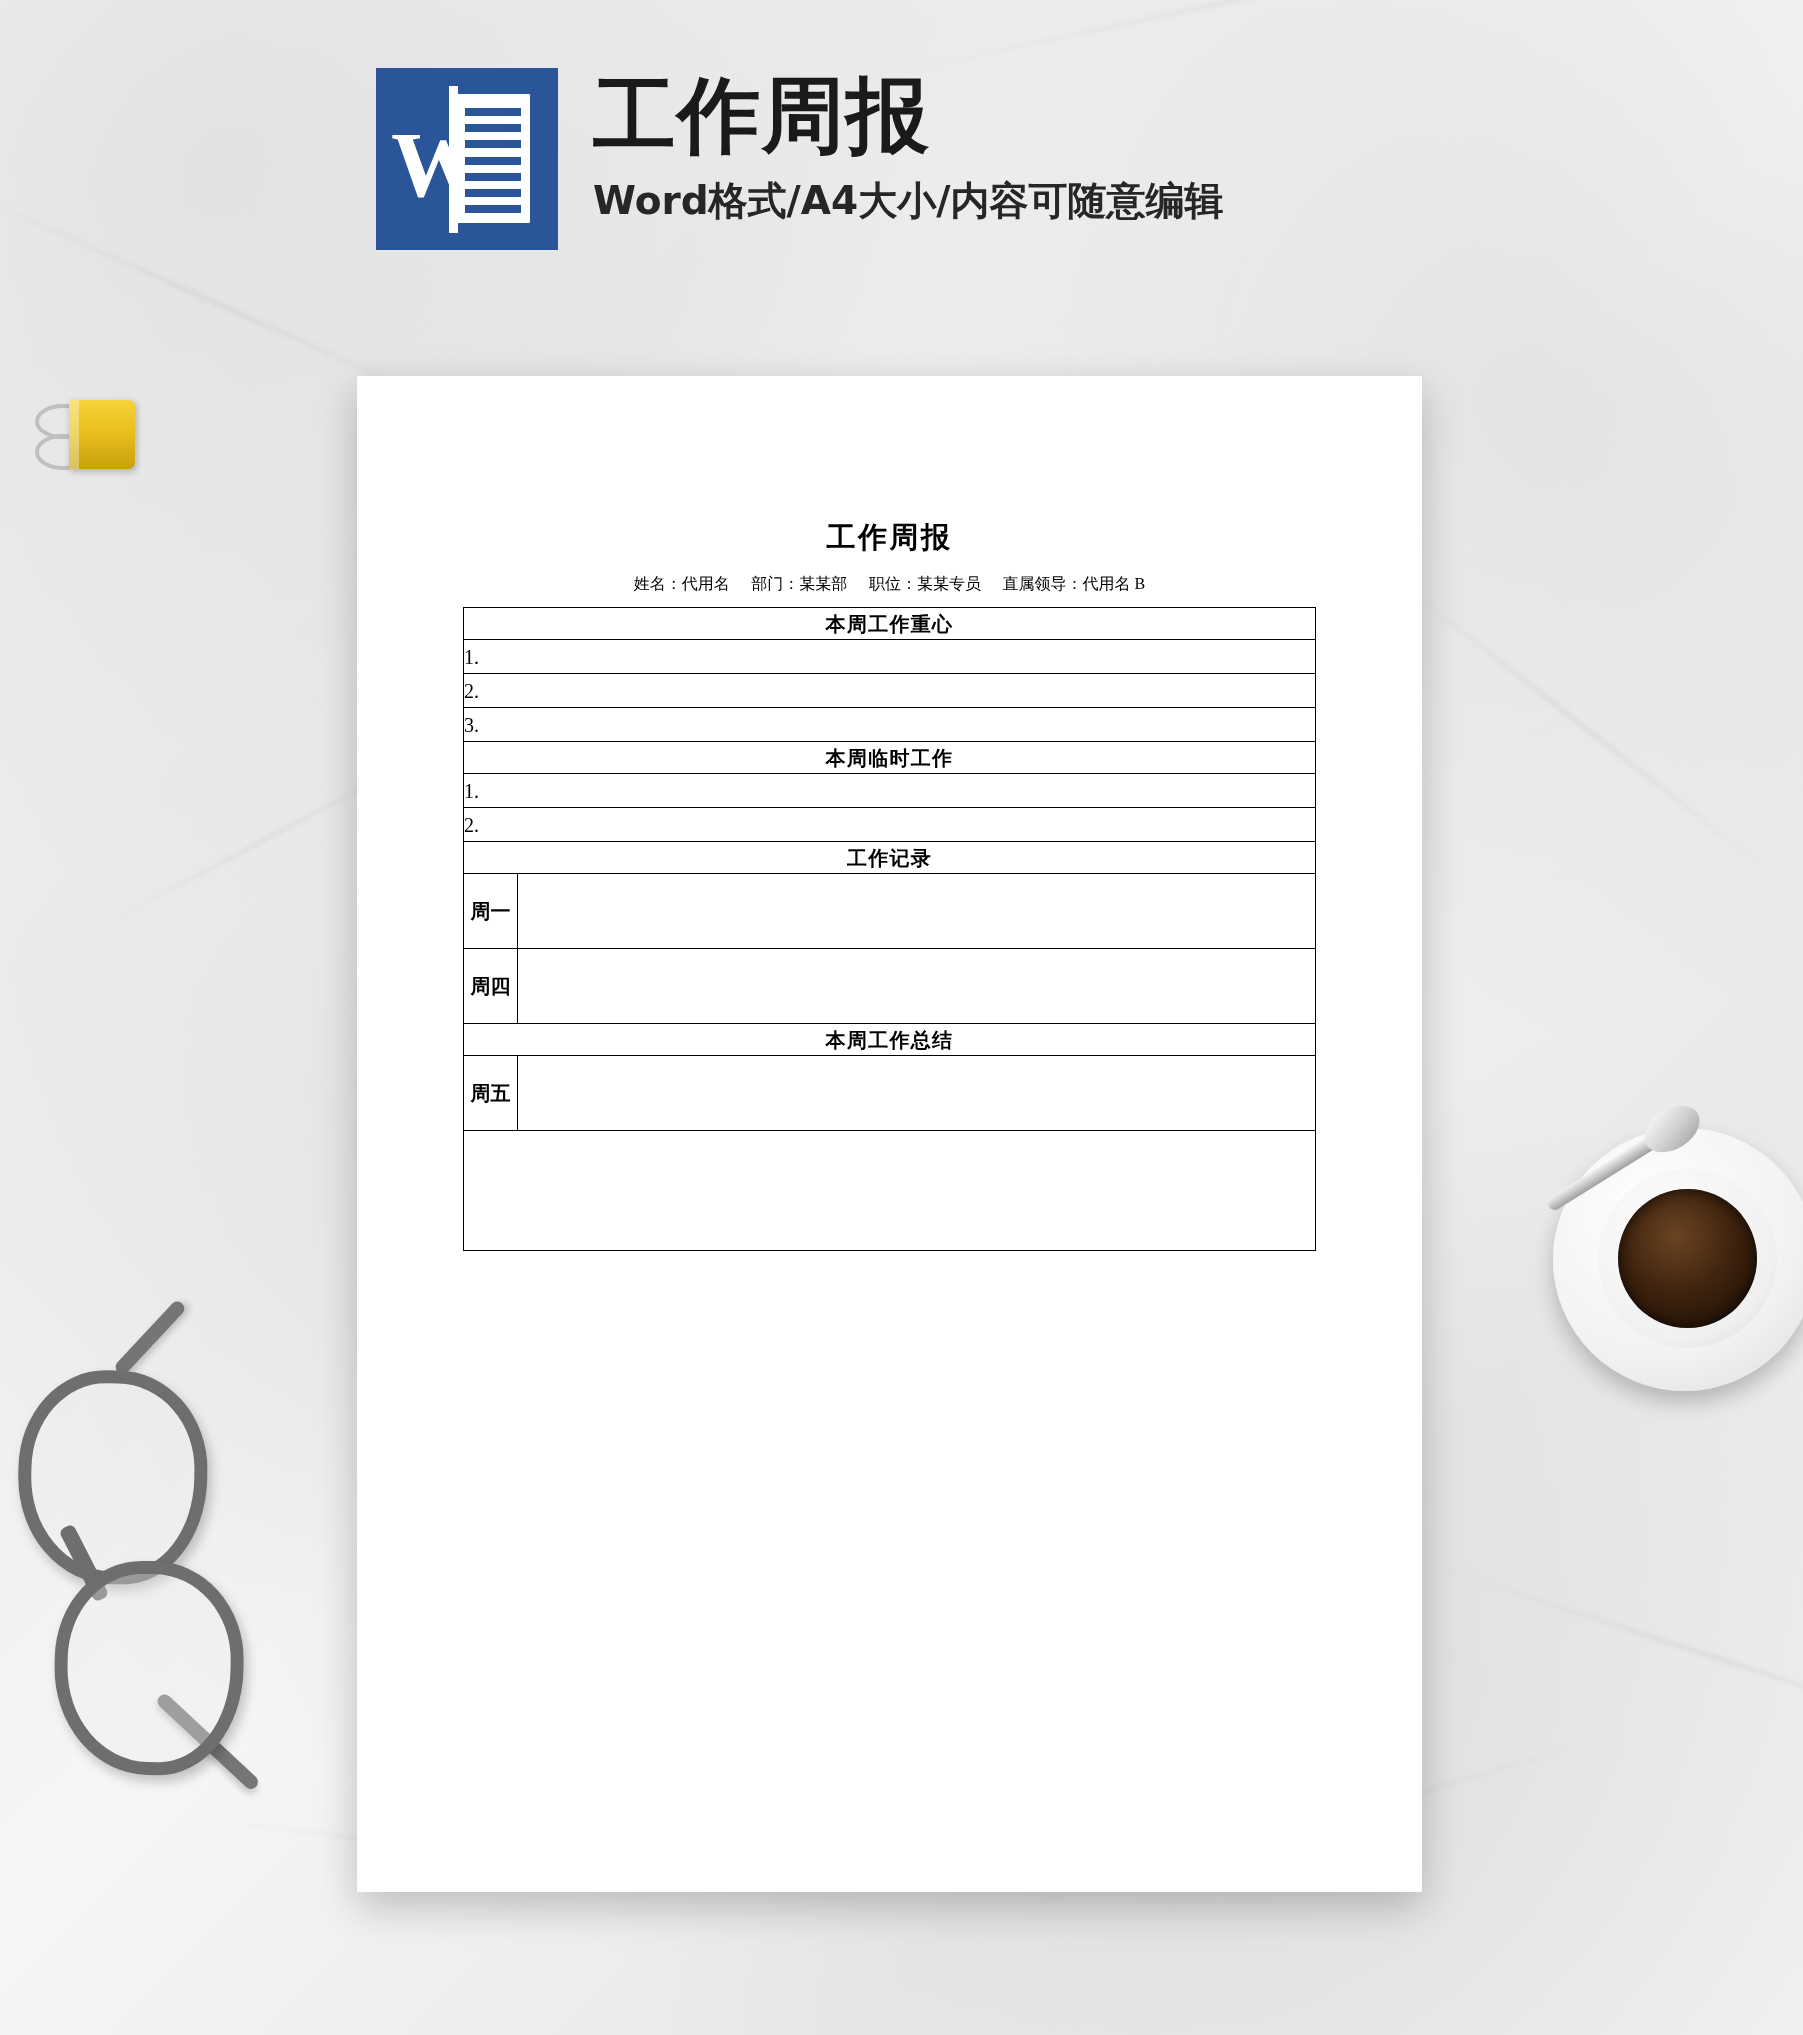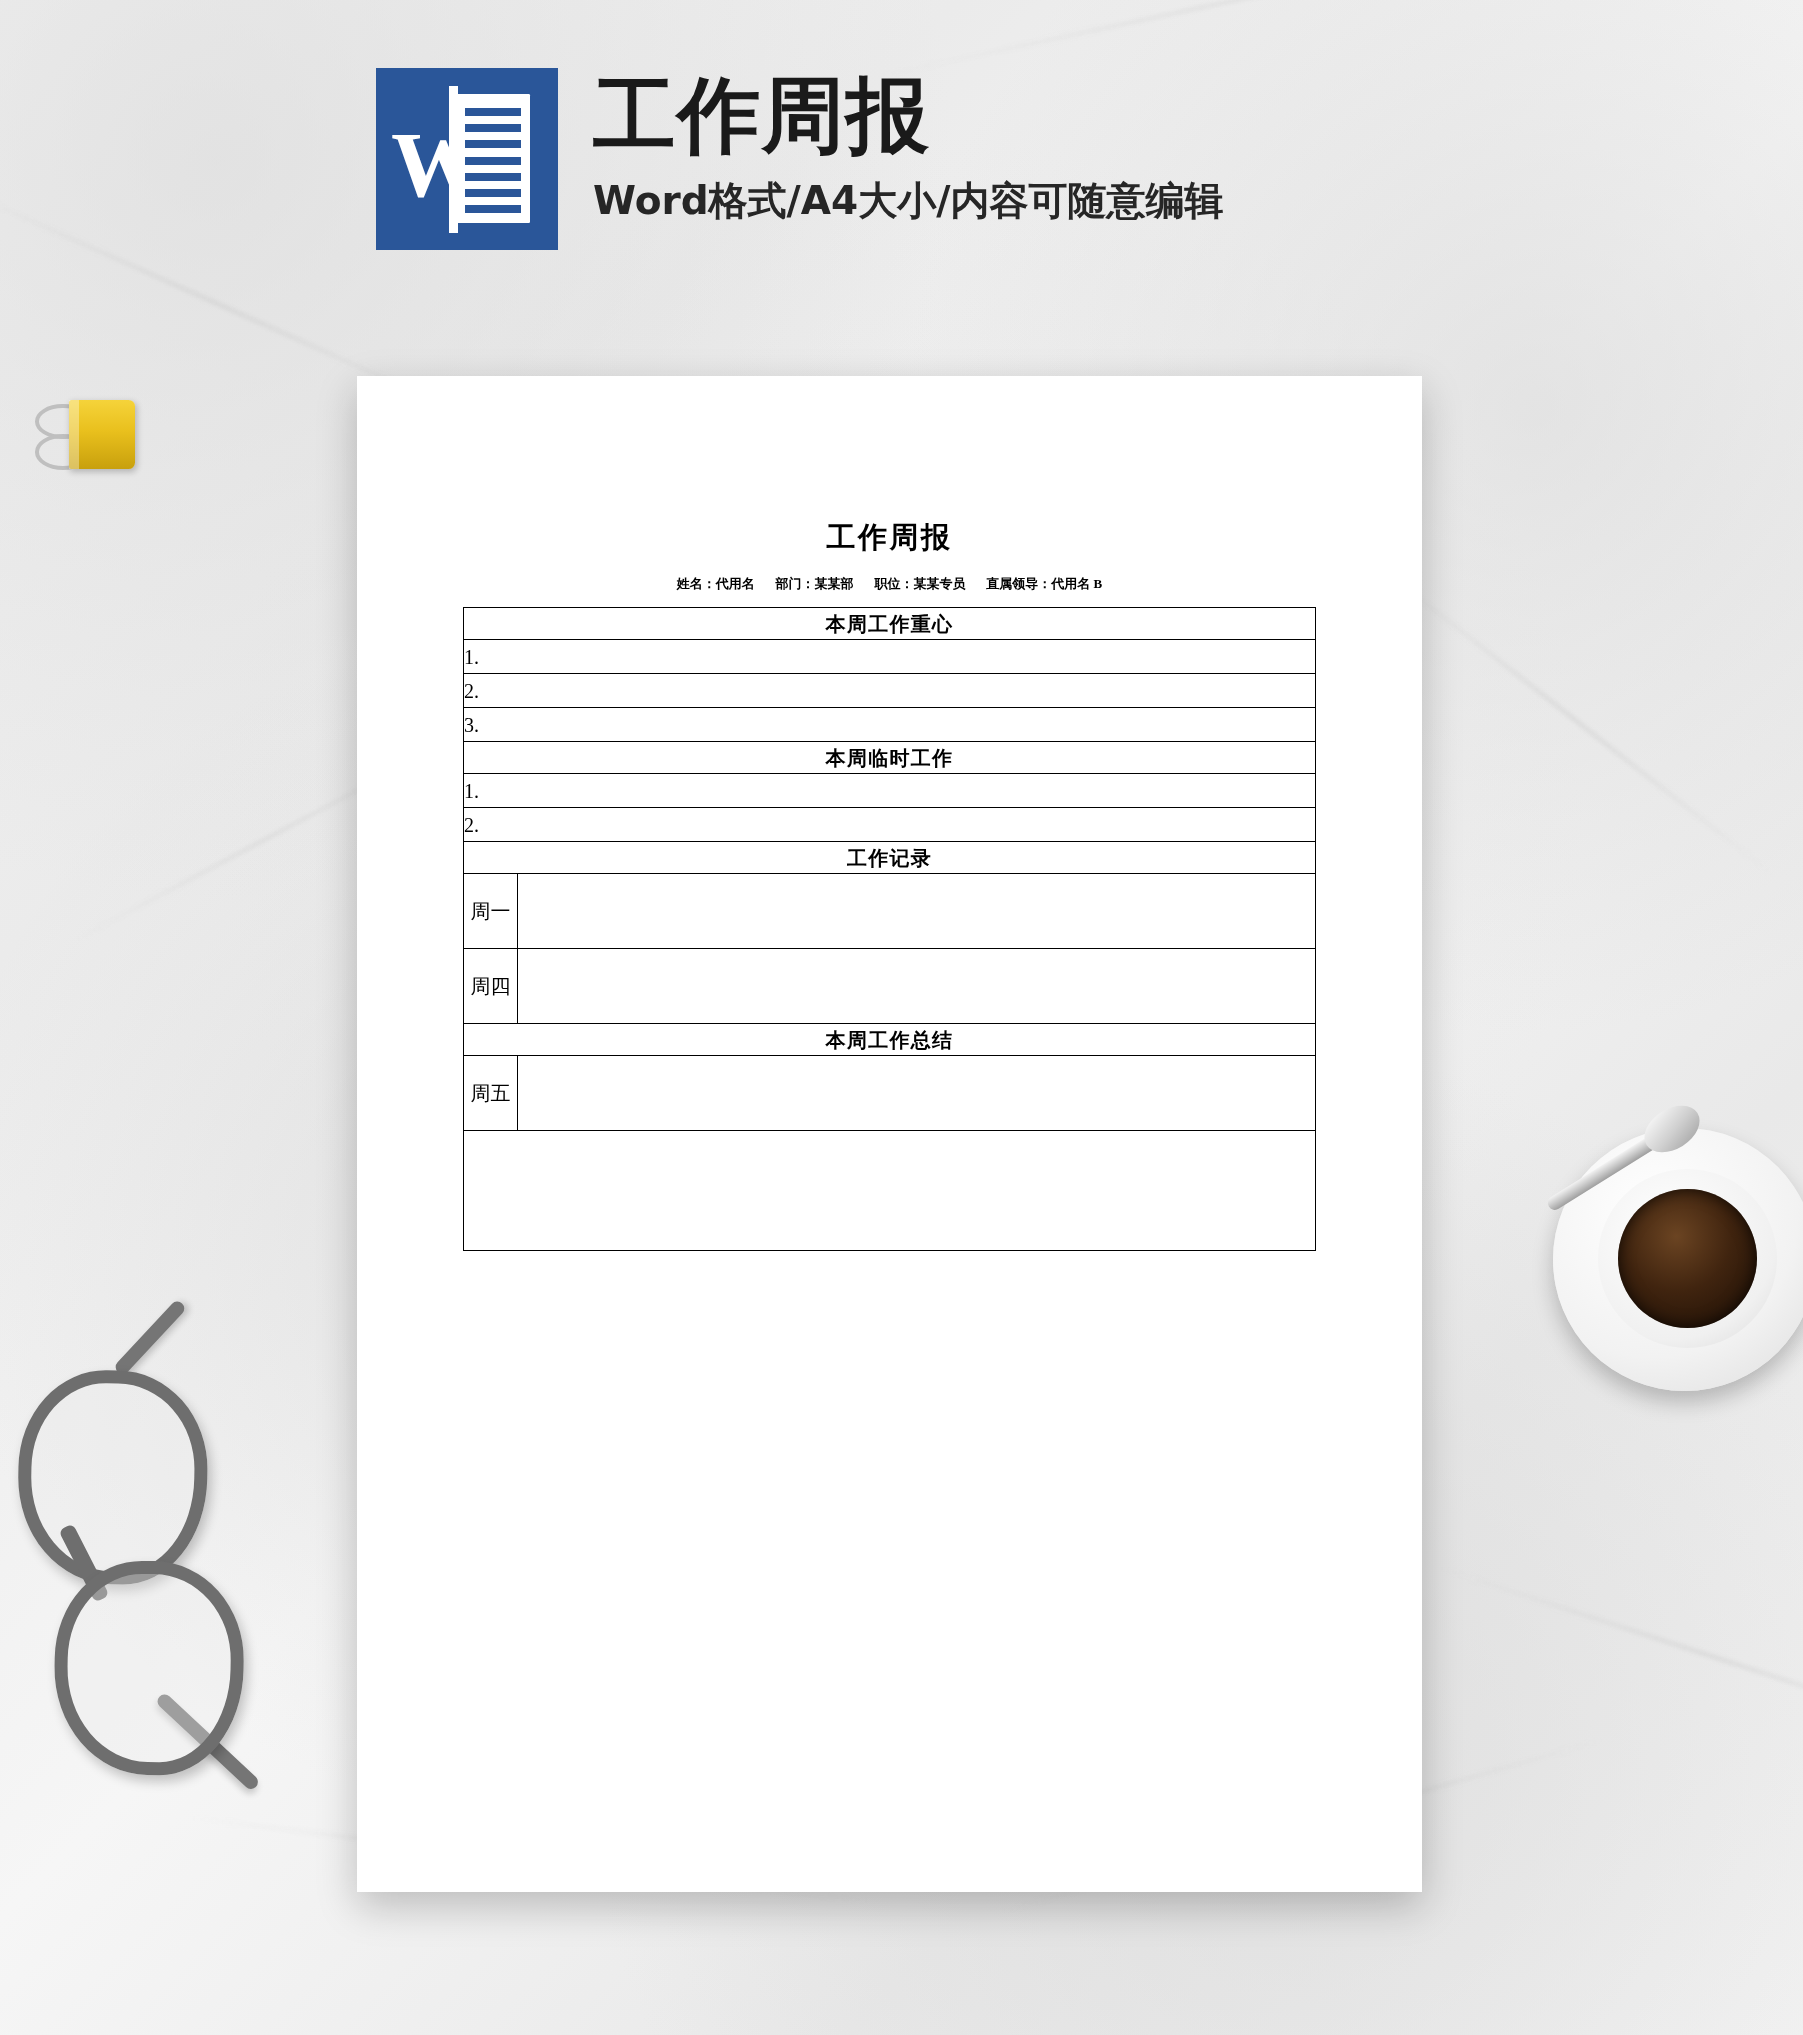--- a/index.html
+++ b/index.html
@@ -247,23 +247,23 @@
   #sheet-title {
     text-align: center;
     font-size: 29px;
     line-height: 35px;
     font-weight: 700;
     letter-spacing: 2.5px;
   }
   #meta-line {
     margin-top: 17.5px;
     text-align: center;
-    font-size: 13px;
+    font-size: 16px;
     line-height: 21px;
-    font-weight: 700;
+    font-weight: 400;
     white-space: nowrap;
   }
   #meta-line .meta-seg { margin: 0 8.8px; }
 
   table.form {
     margin-top: 13.8px;
     width: 100%;
     border-collapse: collapse;
     table-layout: fixed;
   }
@@ -282,21 +282,21 @@
   }
   td.numbered {
     height: 33px;
     padding-left: 8.8px;
     font-weight: 400;
   }
   td.daylabel {
     width: 54px;
     text-align: center;
     height: 74px;
-    font-weight: 400;
+    font-weight: 700;
   }
   td.dayfield {
     height: 74px;
   }
   td.summary {
     height: 119px;
   }
 </style>
 </head>
 <body>

